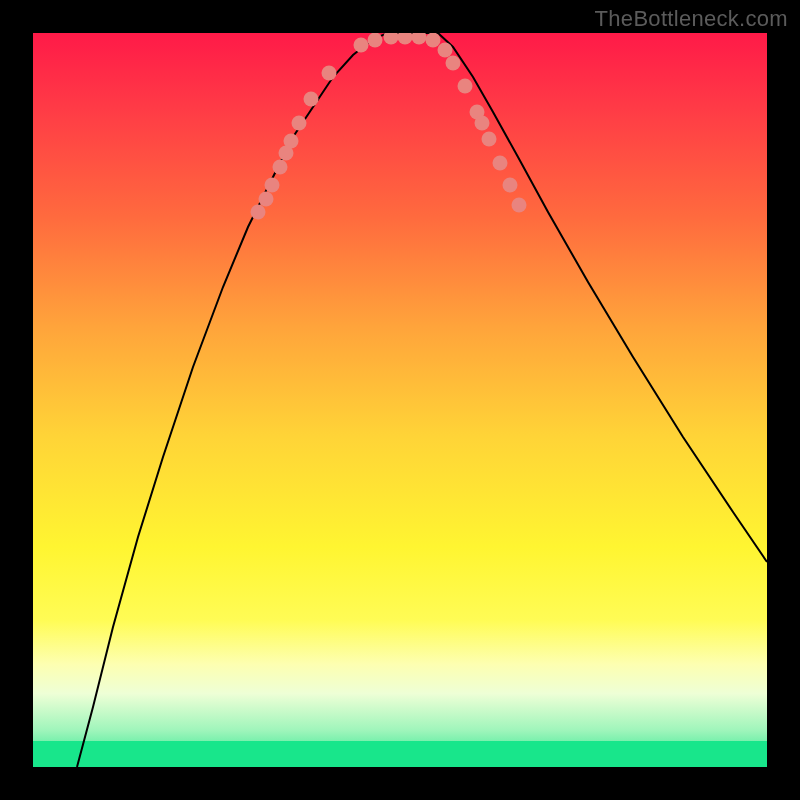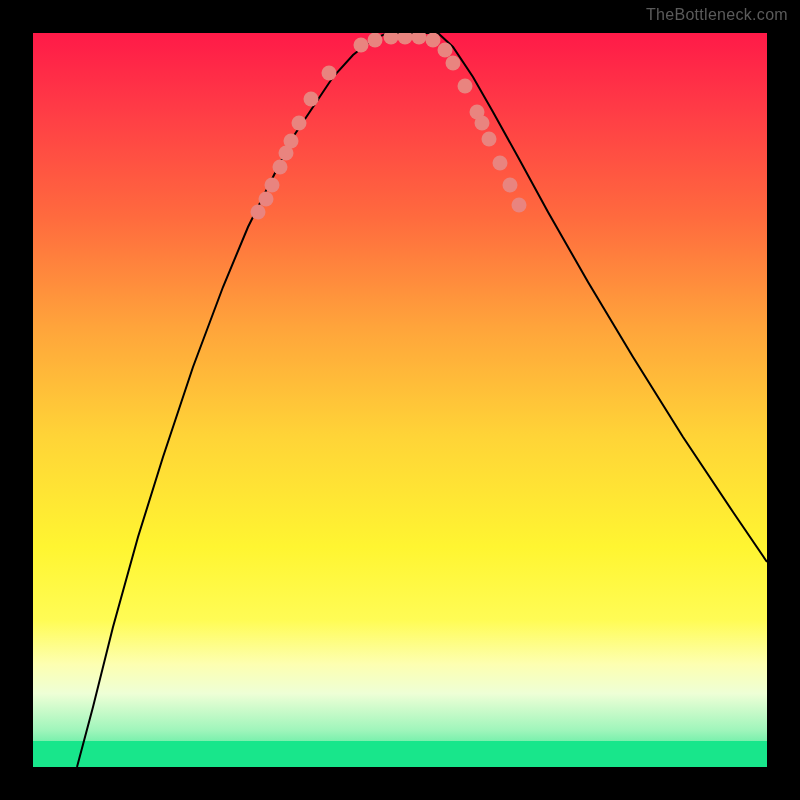--- a/index.html
+++ b/index.html
@@ -15,21 +15,21 @@
     position: relative;
     width: 800px;
     height: 800px;
     background: #000;
   }
   .watermark {
     position: absolute;
     top: 6px;
     right: 12px;
     color: #5b5b5b;
-    font-size: 16px;
+    font-size: 22px;
     font-weight: 400;
     letter-spacing: 0.3px;
     z-index: 30;
   }
   .plot {
     position: absolute;
     left: 33px;
     top: 33px;
     width: 734px;
     height: 734px;

